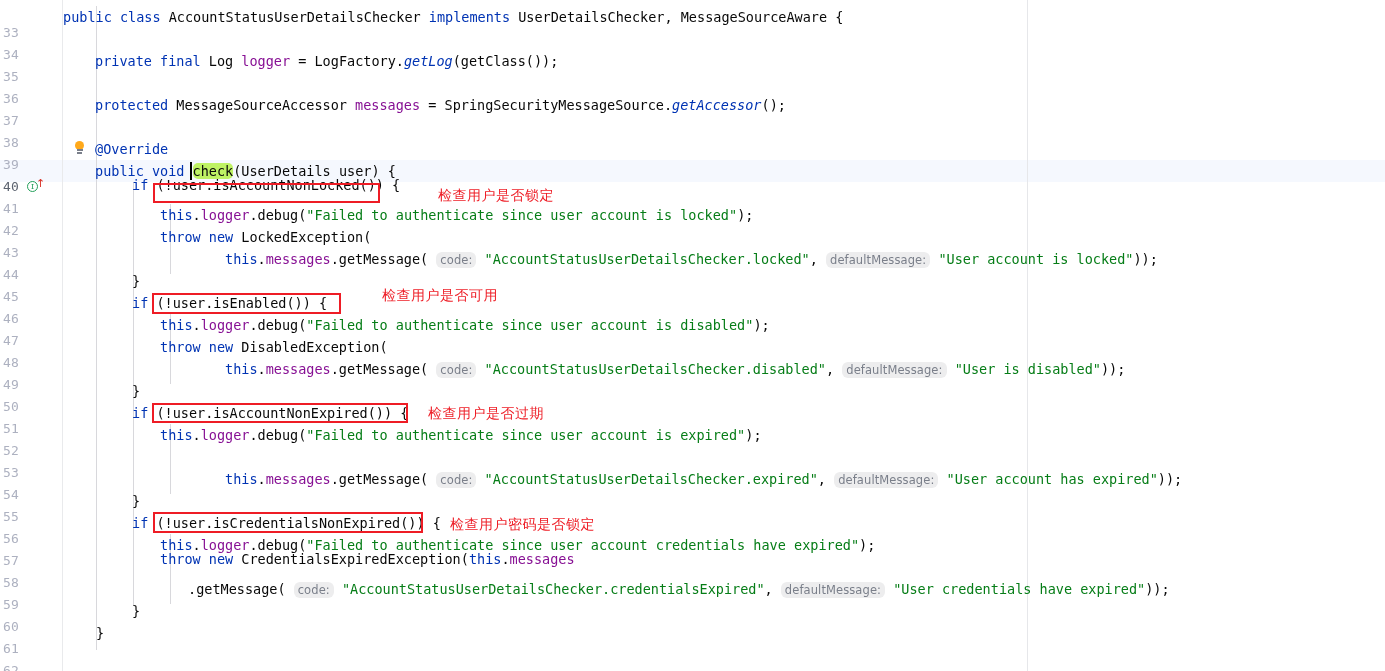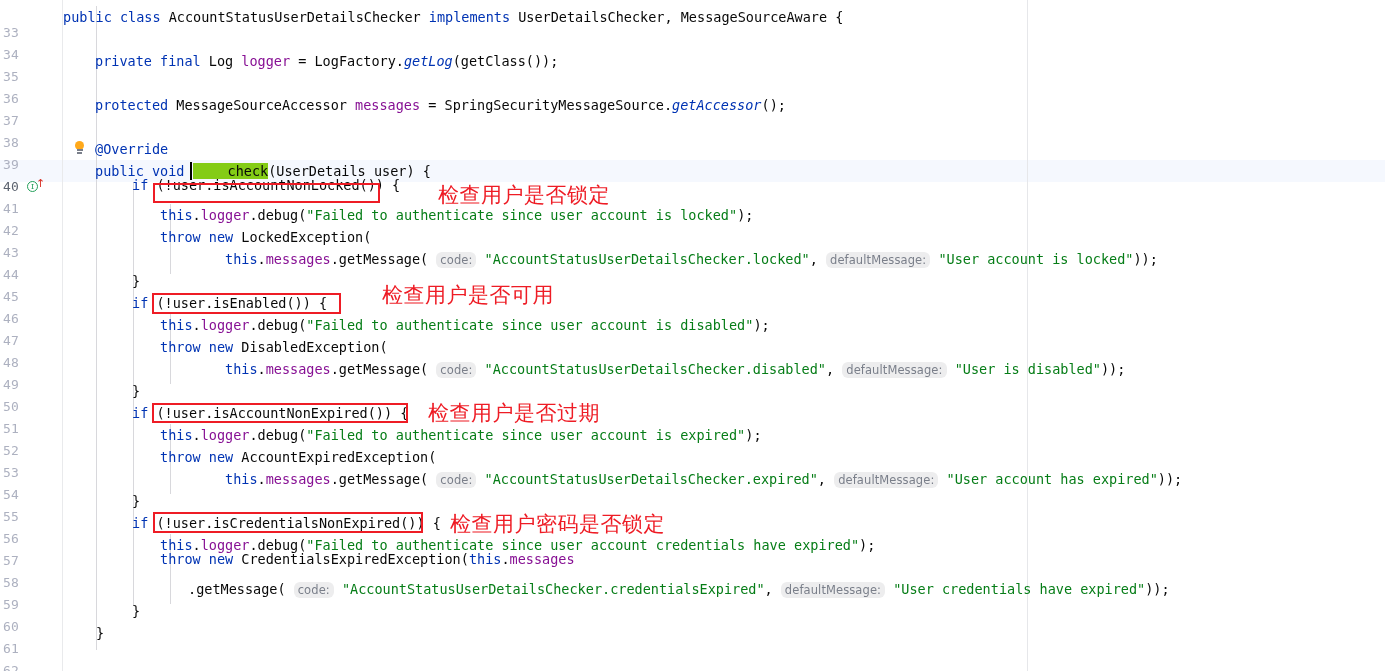--- a/index.html
+++ b/index.html
@@ -182,23 +182,22 @@
     color: #7a7f8a;
     border-radius: 6px;
     padding: 1px 4px 1px 4px;
     font-size: 11.5px;
     font-family: "DejaVu Sans", "Liberation Sans", sans-serif;
     letter-spacing: 0.1px;
   }
 
   
   .ident-hl {
-    background: #84cc16;
-    border-radius: 0;
-    padding-left: 35px;
+    background: #bef264;
+    border-radius: 5px;
   }
 
   
   .caret {
     position: absolute;
     width: 2px;
     height: 18px;
     background: #000000;
     z-index: 6;
   }
@@ -208,21 +207,21 @@
     position: absolute;
     border: 2px solid #ee1c25;
     box-sizing: border-box;
     z-index: 5;
     pointer-events: none;
   }
   .anno-text {
     position: absolute;
     color: #ee1c25;
     font-family: "DejaVu Sans", "Liberation Sans", sans-serif;
-    font-size: 21px;
+    font-size: 14px;
     line-height: 22px;
     height: 22px;
     white-space: pre;
     z-index: 5;
     letter-spacing: 0.5px;
   }
 </style>
 </head>
 <body>
 
@@ -314,21 +313,20 @@
     <div class="code-line" style="top:336px; left:160px;"><span class="kw">throw</span><span class="plain"> </span><span class="kw">new</span><span class="plain"> DisabledException(</span></div>
 
     <div class="code-line" style="top:358px; left:225px;"><span class="kw">this</span><span class="plain">.</span><span class="fld">messages</span><span class="plain">.getMessage( </span><span class="hint">code:</span><span class="plain"> </span><span class="str">"AccountStatusUserDetailsChecker.disabled"</span><span class="plain">, </span><span class="hint">defaultMessage:</span><span class="plain"> </span><span class="str">"User is disabled"</span><span class="plain">));</span></div>
 
     <div class="code-line" style="top:380px; left:132px;"><span class="plain">}</span></div>
 
     <div class="code-line" style="top:402px; left:132px;"><span class="kw">if</span><span class="plain"> (!user.isAccountNonExpired()) {</span></div>
 
     <div class="code-line" style="top:424px; left:160px;"><span class="kw">this</span><span class="plain">.</span><span class="fld">logger</span><span class="plain">.debug(</span><span class="str">"Failed to authenticate since user account is expired"</span><span class="plain">);</span></div>
 
-    <div class="code-line" style="top:446px; left:160px;"><span class="kw">throw</span><span class="plain"> </span><span class="kw">new</span><span class="plain"> AccountExpiredException(</span></div>
 
     <div class="code-line" style="top:468px; left:225px;"><span class="kw">this</span><span class="plain">.</span><span class="fld">messages</span><span class="plain">.getMessage( </span><span class="hint">code:</span><span class="plain"> </span><span class="str">"AccountStatusUserDetailsChecker.expired"</span><span class="plain">, </span><span class="hint">defaultMessage:</span><span class="plain"> </span><span class="str">"User account has expired"</span><span class="plain">));</span></div>
 
     <div class="code-line" style="top:490px; left:132px;"><span class="plain">}</span></div>
 
     <div class="code-line" style="top:512px; left:132px;text-align:center;"><span class="kw">if</span><span class="plain"> (!user.isCredentialsNonExpired()) {</span></div>
 
     <div class="code-line" style="top:534px; left:160px;"><span class="kw">this</span><span class="plain">.</span><span class="fld">logger</span><span class="plain">.debug(</span><span class="str">"Failed to authenticate since user account credentials have expired"</span><span class="plain">);</span></div>
 
     <div class="code-line" style="top:536px; left:160px;margin-top:12px;"><span class="kw">throw</span><span class="plain"> </span><span class="kw">new</span><span class="plain"> CredentialsExpiredException(</span><span class="kw">this</span><span class="plain">.</span><span class="fld">messages</span></div>

